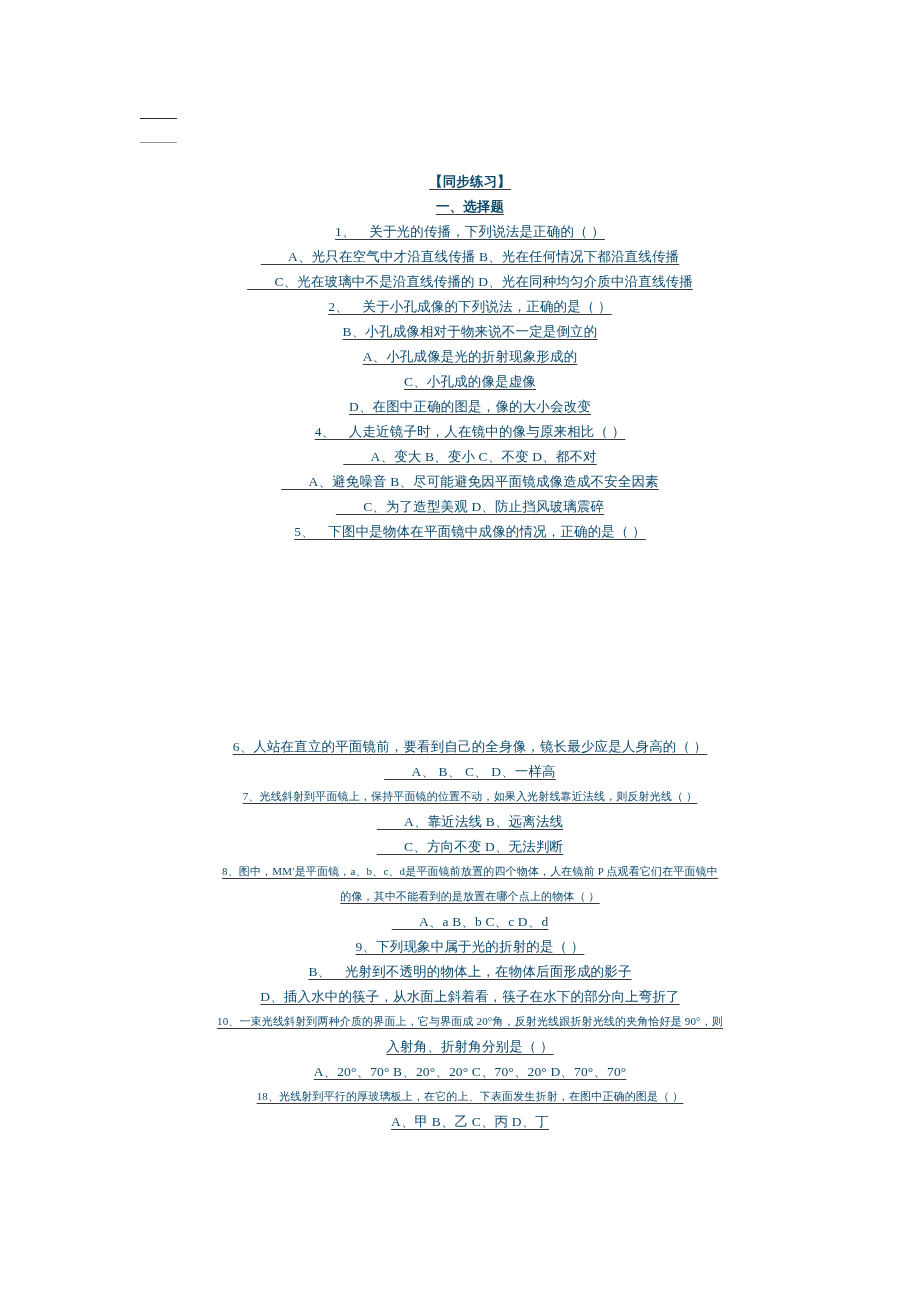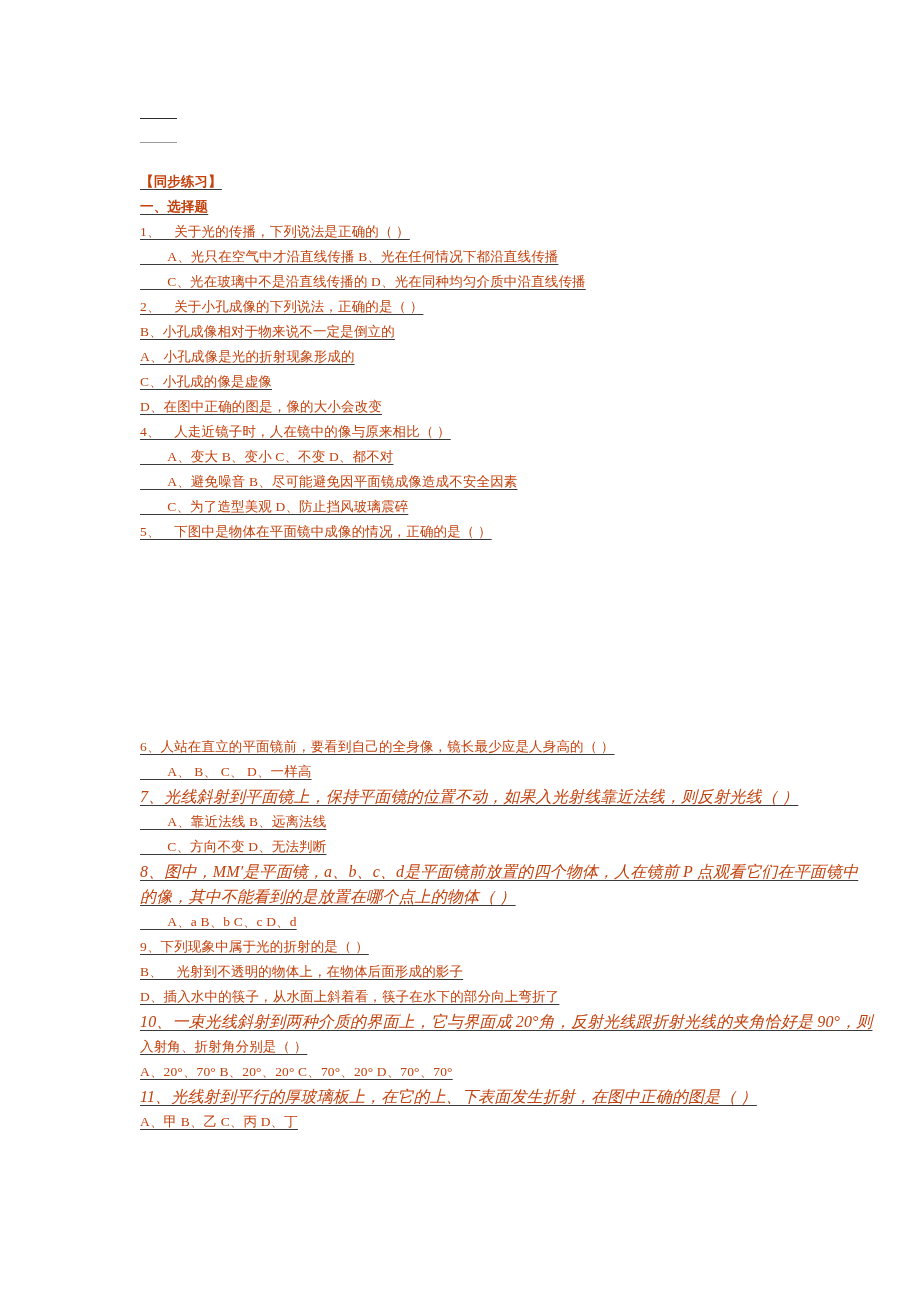--- a/index.html
+++ b/index.html
@@ -44,40 +44,40 @@
   .rule-gap { height: 23px; }
 
   .pre-heading-gap { height: 26px; }
 
   
   .line {
     font-size: 13.5px;
     line-height: 25px;
     height: 25px;
     white-space: pre;
-    color: #c2410c;
+    color: #0c4a6e;
     letter-spacing: 0.15px;
+    text-align: center;
   }
   .line > .u {
     text-decoration: underline;
     text-decoration-thickness: 1px;
     text-underline-offset: 3px;
     text-decoration-color: #3a3a3a;
   }
 
   
   .line.heading > .u {
     font-weight: 600;
   }
 
   
   .line.wide {
     white-space: pre;
-    font-size: 16px;
-    font-style: italic;
+    font-size: 11px;
   }
 
   
   .figure-gap {
     height: 190px;
   }
 </style>
 </head>
 <body>
 
@@ -124,17 +124,17 @@
     <div class="line"><span class="u">　　A、a B、b C、c D、d</span></div>
 
     <div class="line"><span class="u">9、下列现象中属于光的折射的是（ ）</span></div>
     <div class="line"><span class="u">B、　光射到不透明的物体上，在物体后面形成的影子</span></div>
     <div class="line"><span class="u">D、插入水中的筷子，从水面上斜着看，筷子在水下的部分向上弯折了</span></div>
 
     <div class="line wide"><span class="u">10、一束光线斜射到两种介质的界面上，它与界面成 20°角，反射光线跟折射光线的夹角恰好是 90°，则</span></div>
     <div class="line"><span class="u">入射角、折射角分别是（ ）</span></div>
     <div class="line"><span class="u">A、20°、70° B、20°、20° C、70°、20° D、70°、70°</span></div>
 
-    <div class="line wide"><span class="u">11、光线射到平行的厚玻璃板上，在它的上、下表面发生折射，在图中正确的图是（ ）</span></div>
+    <div class="line wide"><span class="u">18、光线射到平行的厚玻璃板上，在它的上、下表面发生折射，在图中正确的图是（ ）</span></div>
     <div class="line"><span class="u">A、甲 B、乙 C、丙 D、丁</span></div>
 
   </div>
 </div>
 
 </body></html>

